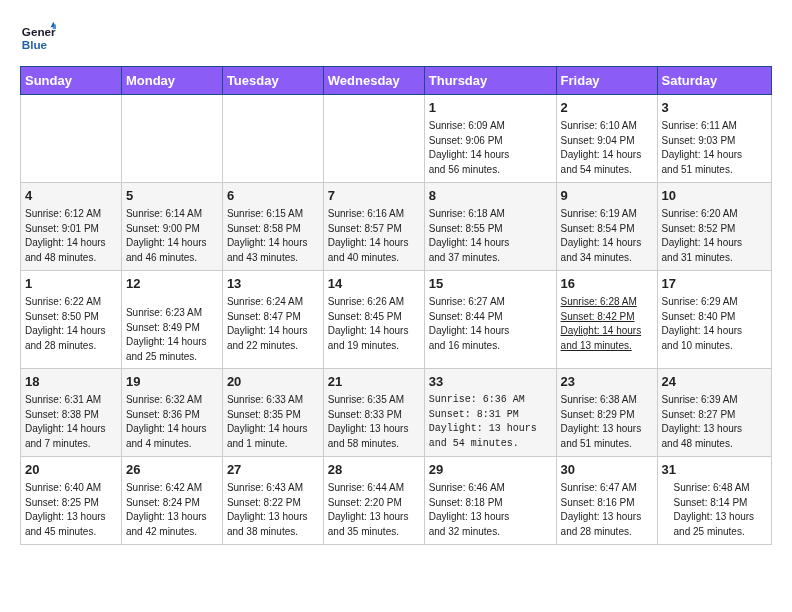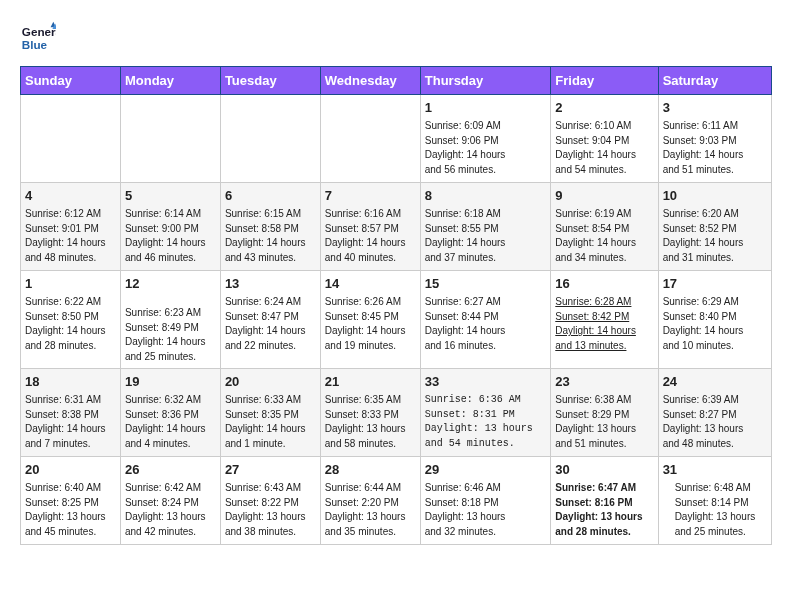--- a/index.html
+++ b/index.html
@@ -330,21 +330,21 @@
         </td>
         <td>
           <div class="day-number">29</div>
           <div class="day-info" style="white-space: pre-line;">Sunrise: 6:46 AM
 Sunset: 8:18 PM
 Daylight: 13 hours
 and 32 minutes.</div>
         </td>
         <td>
           <div class="day-number">30</div>
-          <div class="day-info" style="white-space: pre-line; font-weight: bold;">Sunrise: 6:47 AM
+          <div class="day-info" style="white-space: pre-line;">Sunrise: 6:47 AM
 Sunset: 8:16 PM
 Daylight: 13 hours
 and 28 minutes.</div>
         </td>
         <td>
           <div class="day-number">31</div>
           <div class="day-info" style="white-space: pre-line; margin-left: 12px;">Sunrise: 6:48 AM
 Sunset: 8:14 PM
 Daylight: 13 hours
 and 25 minutes.</div>

